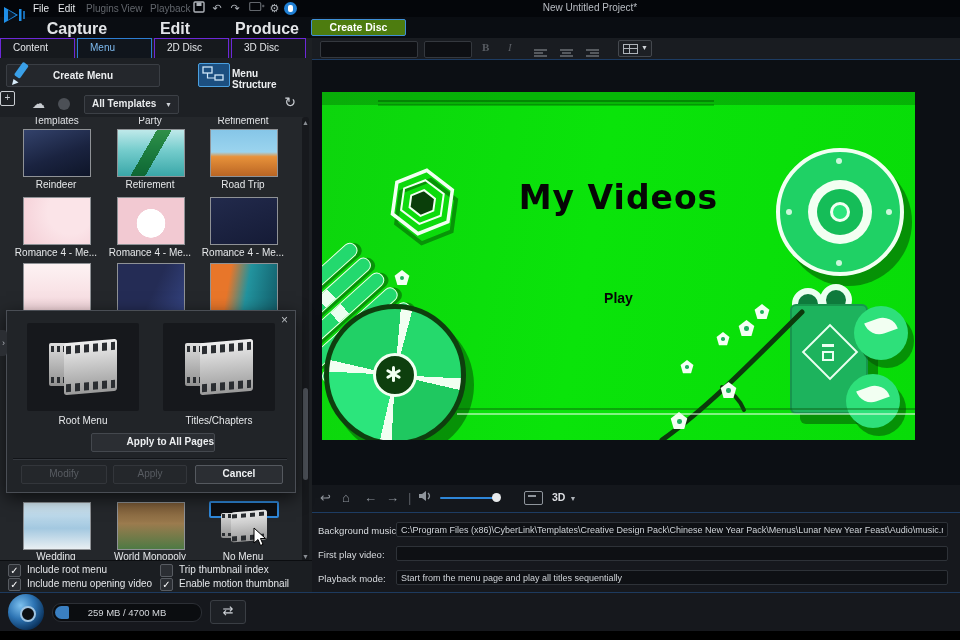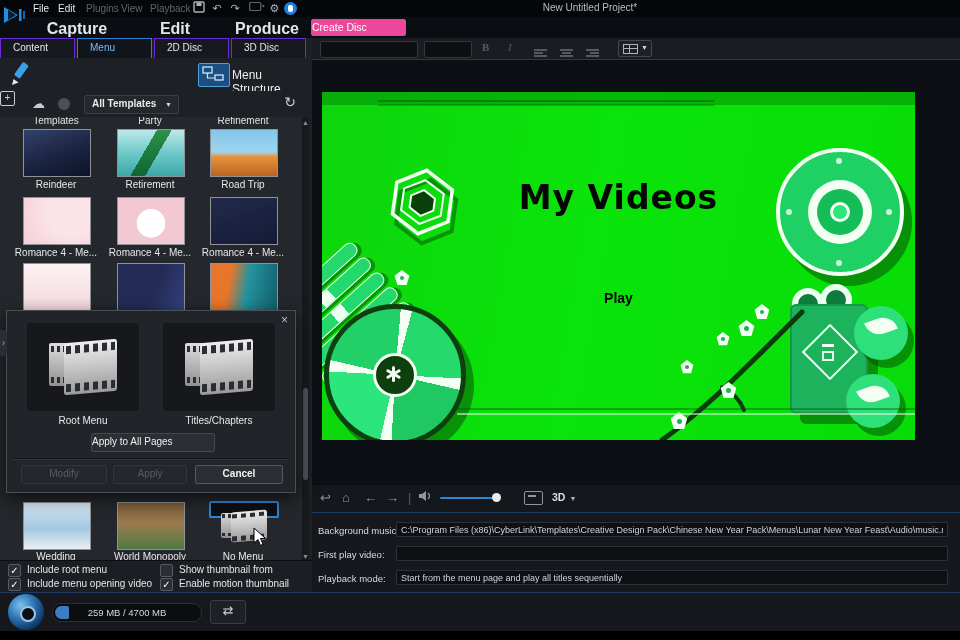--- a/index.html
+++ b/index.html
@@ -12,36 +12,36 @@
   #menubar .menu.dim{color:#62666c;}
   #logo{position:absolute;top:1px;left:2px;width:26px;height:34px;z-index:3;}
   .qicon{position:absolute;top:1px;height:15px;line-height:15px;font-size:11px;color:#aeb3b9;text-align:center;}
   #badge{position:absolute;top:2px;left:284px;width:13px;height:13px;border-radius:50%;background:#1f7fd4;}
   #badge i{position:absolute;left:4px;top:3px;width:5px;height:7px;background:#fff;border-radius:2px;}
   #proj-title{position:absolute;top:2px;left:480px;width:220px;font-size:10px;color:#b9bdc3;text-align:center;}
 
   
   #modebar{position:absolute;top:17px;left:0;right:0;height:21px;background:#0a0d12;border-bottom:1px solid #04060a;}
   .mode{position:absolute;top:3px;width:70px;text-align:center;font-size:16px;font-weight:bold;color:#e3e5e8;}
-  #create-disc{position:absolute;left:311px;top:2px;width:93px;height:15px;background:#ec4899;
-    border:1px solid #3f8fd6;border-radius:2px;color:#fff;font-size:10.5px;font-weight:normal;
-    text-align:left;line-height:15px;}
+  #create-disc{position:absolute;left:311px;top:2px;width:93px;height:15px;background:#4d7c0f;
+    border:1px solid #3f8fd6;border-radius:2px;color:#fff;font-size:10.5px;font-weight:bold;
+    text-align:center;line-height:15px;}
 
   
   #left{position:absolute;top:38px;left:0;width:312px;height:554px;background:#1d2024;}
   #tabs{position:absolute;top:0;left:0;width:306px;height:20px;display:grid;grid-template-columns:1fr 1fr 1fr 1fr;gap:2px;}
   .tab{background:#16191d;border:1px solid #6d28d9;color:#e4e6e9;font-size:10px;line-height:17px;padding-left:12px;}
   .tab.active{border-color:#2d7dd2;color:#7cb9ee;background:#10151c;}
   #panel-actions{position:absolute;top:20px;left:0;right:0;height:33px;background:#1d2024;}
   #btn-create-menu{position:absolute;left:6px;top:6px;width:152px;height:21px;background:#24272c;
     border:1px solid #3a3e44;border-radius:2px;font-size:10px;color:#eceef0;text-align:center;line-height:21px;font-weight:bold;}
   #pencil{position:absolute;left:8px;top:2px;width:26px;height:27px;z-index:2;}
   #btn-menu-structure{position:absolute;left:198px;top:5px;width:106px;height:23px;}
   #ms-icon{position:absolute;left:0;top:0;width:30px;height:22px;background:#1c4f80;border:1px solid #4aa0e0;border-radius:2px;}
-  #ms-label{position:absolute;left:34px;top:5px;font-size:12px;color:#eceef0;font-weight:normal;}
+  #ms-label{position:absolute;left:34px;top:5px;font-size:10px;color:#eceef0;font-weight:bold;}
   #tpl-toolbar{position:absolute;top:53px;left:0;right:0;height:26px;background:#1d2024;}
   .tb-ic{position:absolute;top:5px;font-size:13px;color:#c9cdd2;}
   #ic-import{left:8px;top:6px;width:13px;height:13px;border:1.5px solid #c9cdd2;border-radius:2px;font-size:10px;
     line-height:12px;text-align:center;color:#c9cdd2;}
   #dz-icon{left:58px;top:7px;width:12px;height:12px;border-radius:50%;background:#4c5056;position:absolute;}
   #filter-dd{position:absolute;left:84px;top:4px;width:86px;height:17px;background:#24272c;border:1px solid #3c4046;
     border-radius:2px;font-size:10px;color:#e8eaec;line-height:16px;padding-left:7px;font-weight:bold;}
   #filter-dd .caret{position:absolute;right:6px;top:0;font-size:7px;color:#cfd3d8;}
   #ic-refresh{position:absolute;right:16px;top:3px;font-size:14px;color:#c9cdd2;}
 
@@ -68,21 +68,21 @@
   #scroll-up{position:absolute;right:3px;top:81px;font-size:7px;color:#8a8e94;}
   #scroll-dn{position:absolute;right:3px;top:515px;font-size:7px;color:#8a8e94;}
 
   
   #popup{position:absolute;left:6px;top:272px;width:288px;height:181px;background:#212428;
     border:1px solid #4a4e55;box-shadow:0 5px 16px rgba(0,0,0,.65);z-index:6;}
   #popup-close{position:absolute;right:7px;top:2px;font-size:12px;color:#b9bdc2;}
   .pp-cell{position:absolute;top:12px;width:112px;height:88px;background:#16181c;border-radius:2px;}
   .pp-label{position:absolute;top:104px;width:130px;text-align:center;font-size:10px;color:#e6e8ea;}
   #apply-all{position:absolute;left:84px;top:122px;width:122px;height:17px;background:#2b2e33;border:1px solid #44484e;
-    border-radius:2px;color:#eceef0;font-size:10px;font-weight:normal;text-align:left;line-height:16px;}
+    border-radius:2px;color:#eceef0;font-size:10px;font-weight:bold;text-align:right;line-height:16px;}
   #pp-div{position:absolute;left:6px;top:147px;width:274px;height:1px;background:#121418;border-bottom:1px solid #34383e;}
   .pp-btn{position:absolute;top:154px;height:17px;border-radius:2px;font-size:10px;text-align:center;line-height:16px;}
   .pp-btn.disabled{background:#24272b;border:1px solid #33363b;color:#585c62;}
   .pp-btn.normal{background:#2b2e33;border:1px solid #55595f;color:#f0f2f4;font-weight:bold;}
 
   
   .film{position:relative;}
   .film .back{position:absolute;left:0;top:2px;width:30%;height:82%;background:linear-gradient(180deg,#ddd,#909090);
     border-radius:2px;}
   .film .front{position:absolute;right:0;top:0;width:78%;height:100%;background:linear-gradient(180deg,#efefef,#9a9a9a);
@@ -248,20 +248,21 @@
 
   <aside id="left">
     <div id="tabs">
       <div class="tab">Content</div>
       <div class="tab active">Menu Preferences</div>
       <div class="tab">2D Disc</div>
       <div class="tab">3D Disc</div>
     </div>
 
     <div id="panel-actions">
+      <div id="btn-create-menu">Create Menu</div>
       <div id="pencil">
         <svg width="26" height="27" viewBox="0 0 26 27">
           <rect x="10" y="2" width="7" height="16" rx="1.5" transform="rotate(35 13 10)" fill="#3aa0e8"></rect>
           <polygon points="5.5,19 10.5,22.5 4,25" fill="#d8ecfa"></polygon>
         </svg>
       </div>
       <div id="btn-menu-structure">
         <div id="ms-icon">
           <svg width="28" height="20" viewBox="0 0 28 20">
             <rect x="4" y="3" width="9" height="6" fill="none" stroke="#cfe6f8" stroke-width="1.3"></rect>
@@ -357,21 +358,21 @@
       <div class="opt" style="left:8px;top:3px">
         <span class="cb"><span>✓</span></span>
         <span class="lbl">Include root menu</span>
       </div>
       <div class="opt" style="left:8px;top:17px">
         <span class="cb"><span>✓</span></span>
         <span class="lbl">Include menu opening video</span>
       </div>
       <div class="opt" style="left:160px;top:3px">
         <span class="cb"></span>
-        <span class="lbl">Show thumbnail from</span>
+        <span class="lbl">Trip thumbnail index</span>
       </div>
       <div class="opt" style="left:160px;top:17px">
         <span class="cb"><span>✓</span></span>
         <span class="lbl">Enable motion thumbnail</span>
       </div>
     </div>
   </aside>
 
   <div id="expander">›</div>
 

